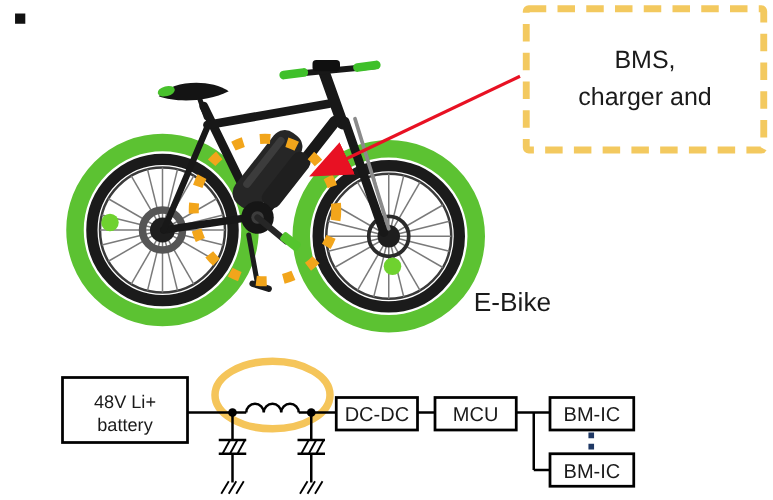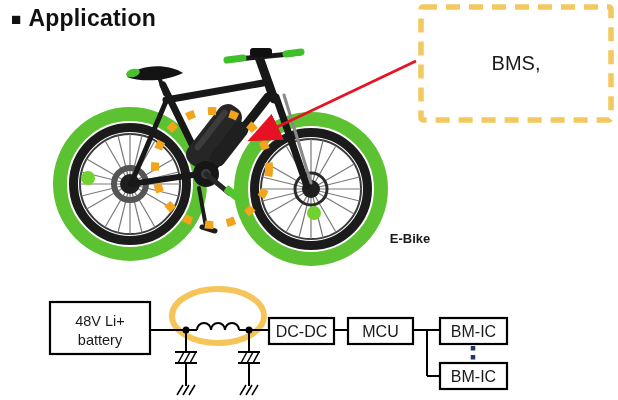--- a/index.html
+++ b/index.html
@@ -13,29 +13,28 @@
   }
   .page-title .bullet{font-size:17px;line-height:1;position:relative;top:1px;}
   .scene-svg{position:absolute;left:0;top:0;}
   .callout-text{
     position:absolute;left:424px;top:13px;width:184px;height:100px;
     display:flex;flex-direction:column;justify-content:center;align-items:center;
     font-size:20px;line-height:1.52;color:#1a1a1a;text-align:left;
   }
   .scene-caption{
     position:absolute;left:345px;top:231px;width:130px;text-align:center;
-    font-weight:bold;font-size:13px;color:#1a1a1a;
+    font-weight:normal;font-size:21px;color:#1a1a1a;
   }
 </style>
 </head>
 <body>
 
 <div class="page-title">
   <span class="bullet">■</span>
-  <span>Application</span>
 </div>
 
 <svg class="scene-svg" width="618" height="400" viewBox="0 0 618 400">
 
   <defs>
     <g id="spokes" stroke="#7a7a7a" stroke-width="1.2">
       <line x1="-50" y1="0" x2="50" y2="0"></line>
         <line x1="0" y1="-50" x2="0" y2="50"></line>
       <line x1="-43.3" y1="-25" x2="43.3" y2="25"></line>
         <line x1="-43.3" y1="25" x2="43.3" y2="-25"></line>
@@ -176,15 +175,16 @@
       <text x="301.5" y="337" font-size="16">DC-DC</text>
       <text x="380.5" y="337" font-size="16">MCU</text>
       <text x="473.5" y="337" font-size="16">BM-IC</text>
       <text x="473.5" y="382" font-size="16">BM-IC</text>
     </g>
   </g>
 </svg>
 
 <div class="callout-text">
   <div>BMS,</div>
+  <div>charger and</div>
 </div>
 
 <div class="scene-caption">E-Bike</div>
 
 </body></html>

